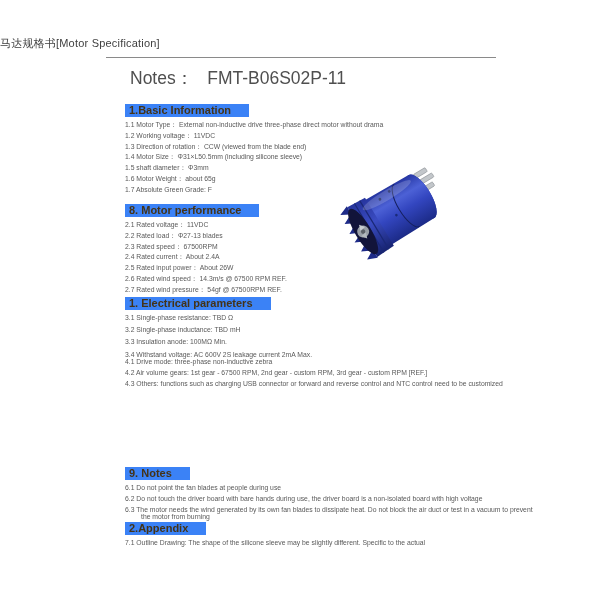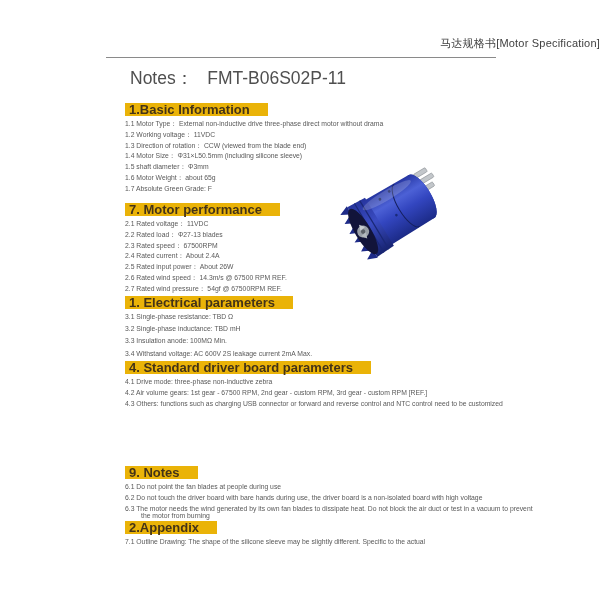--- a/index.html
+++ b/index.html
@@ -1,35 +1,35 @@
 <!DOCTYPE html>
 <html><head>
 <meta charset="utf-8">
 <style>
   html,body{margin:0;padding:0;background:#fff;}
   .page{
     position:relative;width:600px;height:600px;background:#ffffff;overflow:hidden;
     font-family:"Liberation Sans", sans-serif;color:#595959;
   }
   .doc-title{
-    position:absolute;top:36px;left:0;width:600px;text-align:right;
+    position:absolute;top:36px;left:0;width:600px;text-align:left;
     font-size:11px;color:#3f3f3f;letter-spacing:.2px;
   }
   .title-rule{
     position:absolute;top:57px;left:106px;width:390px;height:0;
     border-top:1px solid #8a8a8a;
   }
   .model-line{
     position:absolute;top:66px;left:130px;font-size:17.5px;color:#4f4f4f;
   }
   .model-line .val{margin-left:14px;margin-top:15px;}
   .spec-sec{position:absolute;left:125px;width:410px;}
   .sec-h{
-    display:inline-block;background:#eab308;color:#443317;
-    font-size:13px;font-weight:bold;line-height:9px;
+    display:inline-block;background:#3b82f6;color:#443317;
+    font-size:11px;font-weight:bold;line-height:9px;
     padding:2px 18px 2px 4px;margin-bottom:4px;
   }
   .item{
     font-size:6.8px;line-height:7.6px;margin:0 0 3.2px 0;
     padding-left:16px;text-indent:-16px;color:#595959;
   }
   .sec-wide .item{margin-bottom:4.6px;}
   .motor-figure{position:absolute;left:333px;top:156px;width:122px;height:114px;}
 </style>
 </head>
@@ -49,40 +49,39 @@
     <p class="item">1.1 Motor Type：  External non-inductive drive three-phase direct motor without drama</p>
     <p class="item">1.2 Working voltage：  11VDC</p>
     <p class="item">1.3 Direction of rotation：  CCW (viewed from the blade end)</p>
     <p class="item">1.4 Motor Size：  Φ31×L50.5mm (including silicone sleeve)</p>
     <p class="item">1.5 shaft diameter：  Φ3mm</p>
     <p class="item">1.6 Motor Weight：  about 65g</p>
     <p class="item">1.7 Absolute Green Grade: F</p>
   </section>
 
   <section class="spec-sec" style="top:200px">
-    <div class="sec-h">7. Motor performance</div>
+    <div class="sec-h">8. Motor performance</div>
     <p class="item">2.1 Rated voltage：  11VDC</p>
     <p class="item">2.2 Rated load：  Φ27-13 blades</p>
     <p class="item">2.3 Rated speed：  67500RPM</p>
     <p class="item">2.4 Rated current：  About 2.4A</p>
     <p class="item">2.5 Rated input power：  About 26W</p>
     <p class="item">2.6 Rated wind speed：  14.3m/s @ 67500 RPM REF.</p>
     <p class="item">2.7 Rated wind pressure：  54gf @ 67500RPM REF.</p>
   </section>
 
   <section class="spec-sec sec-wide" style="top:293px">
     <div class="sec-h">1. Electrical parameters</div>
     <p class="item">3.1 Single-phase resistance: TBD Ω</p>
     <p class="item">3.2 Single-phase inductance: TBD mH</p>
     <p class="item">3.3 Insulation anode: 100MΩ Min.</p>
     <p class="item">3.4 Withstand voltage: AC 600V 2S leakage current 2mA Max.</p>
   </section>
 
   <section class="spec-sec" style="top:358px">
-    <div class="sec-h">4. Standard driver board parameters</div>
     <p class="item">4.1 Drive mode: three-phase non-inductive zebra</p>
     <p class="item">4.2 Air volume gears: 1st gear - 67500 RPM, 2nd gear - custom RPM, 3rd gear - custom RPM [REF.]</p>
     <p class="item">4.3 Others: functions such as charging USB connector or forward and reverse control and NTC control need to be customized</p>
   </section>
 
 
   <section class="spec-sec" style="top:463px">
     <div class="sec-h">9. Notes</div>
     <p class="item">6.1 Do not point the fan blades at people during use</p>
     <p class="item">6.2 Do not touch the driver board with bare hands during use, the driver board is a non-isolated board with high voltage</p>

